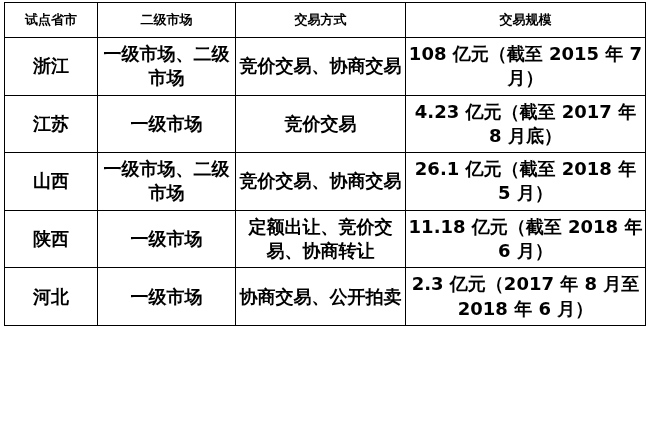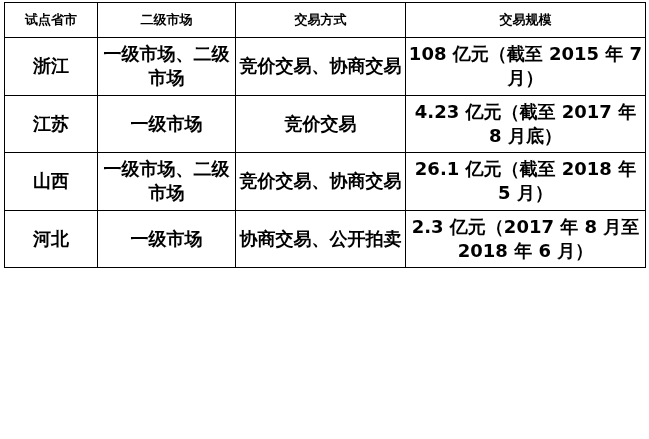--- a/index.html
+++ b/index.html
@@ -81,20 +81,26 @@
           <td>竞价交易</td>
           <td>4.23 亿元（截至 2017 年 8 月底）</td>
         </tr>
         <tr class="r-normal">
           <td>山西</td>
           <td>一级市场、二级市场</td>
           <td>竞价交易、协商交易</td>
           <td>26.1 亿元（截至 2018 年 5 月）</td>
         </tr>
         <tr class="r-tall">
+          <td>陕西</td>
+          <td>一级市场</td>
+          <td>定额出让、竞价交易、协商转让</td>
+          <td>11.18 亿元（截至 2018 年 6 月）</td>
+        </tr>
+        <tr class="r-tall">
           <td>河北</td>
           <td>一级市场</td>
           <td>协商交易、公开拍卖</td>
           <td>2.3 亿元（2017 年 8 月至 2018 年 6 月）</td>
         </tr>
       </tbody>
   </table>
 </div>
 
 </body></html>

